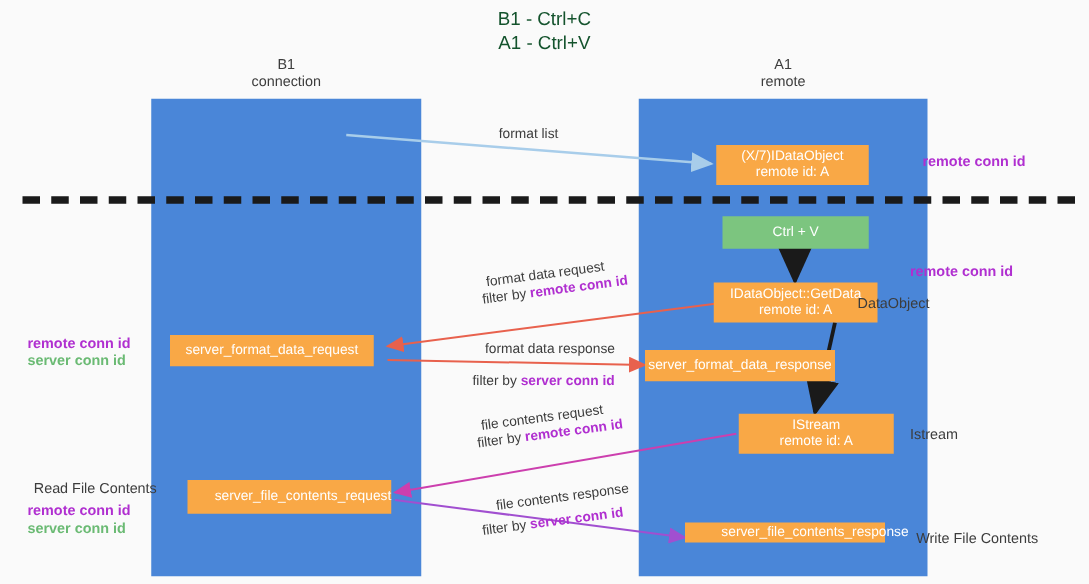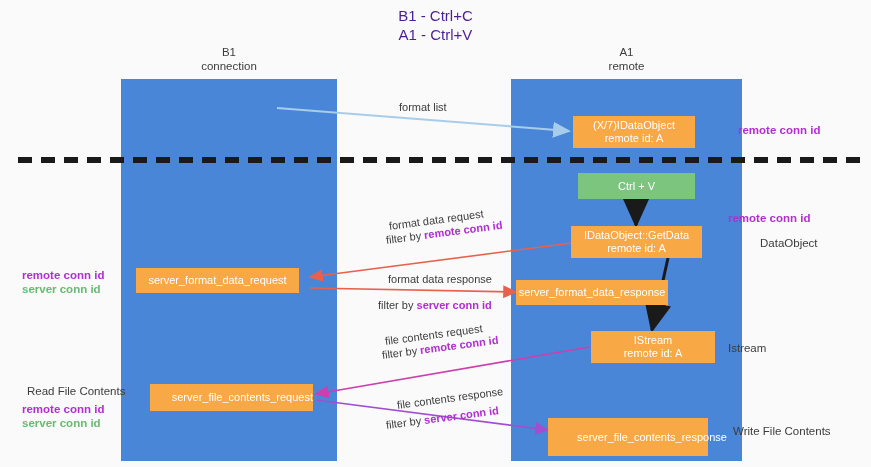--- a/index.html
+++ b/index.html
@@ -9,21 +9,21 @@
     font-family:"Liberation Sans", sans-serif;
     position:relative;
     overflow:hidden;
     color:#3c3c3c;
   }
   #canvas{position:absolute;left:0;top:0;width:871px;height:467px;}
   svg.layer{position:absolute;left:0;top:0;width:871px;height:467px;pointer-events:none;}
 
   .title{
     position:absolute;left:0;top:6px;width:871px;
-    text-align:center;font-size:15px;line-height:19px;color:#4c1d95;
+    text-align:center;font-size:15px;line-height:19px;color:#14532d;
   }
 
   .lane{position:absolute;background:#4a86d8;}
   #lane-b1{left:121px;top:79px;width:216px;height:382px;}
   #lane-a1{left:511px;top:79px;width:231px;height:382px;}
 
   .lane-head{
     position:absolute;text-align:center;font-size:11.5px;line-height:14px;color:#3c3c3c;
   }
   #head-b1{left:121px;top:45px;width:216px;}
@@ -132,21 +132,21 @@
   </div>
 
   <div class="node orange" style="left:516px;top:280px;width:152px;height:25px;">
     <span>server_format_data_response</span>
   </div>
 
   <div class="node orange" style="left:150px;top:384px;width:163px;height:27px;align-items:flex-end;">
     <span>server_file_contents_request</span>
   </div>
 
-  <div class="node orange" style="left:548px;top:418px;width:160px;height:38px;padding-left:48px;">
+  <div class="node orange" style="left:548px;top:418px;width:160px;height:16px;padding-left:48px;">
     <span>server_file_contents_response</span>
   </div>
 
   <div class="edge-label" style="left:399px;top:100px;">format list</div>
 
   <div class="edge-label tilt" style="left:388px;top:219px;">
     <span>format data request</span>
   </div>
   <div class="edge-label tilt" style="left:385px;top:233px;">
     <span>filter by </span><span class="pu">remote conn id</span>
@@ -166,21 +166,21 @@
 
   <div class="edge-label tilt" style="left:396px;top:398px;">
     <span>file contents response</span>
   </div>
   <div class="edge-label tilt" style="left:385px;top:418px;">
     <span>filter by </span><span class="pu">server conn id</span>
   </div>
 
   <div class="side-label purple" style="left:738px;top:123px;">remote conn id</div>
   <div class="side-label purple" style="left:728px;top:211px;">remote conn id</div>
-  <div class="side-label blk" style="left:760px;top:236px;">DataObject</div>
+  <div class="side-label blk" style="left:686px;top:236px;">DataObject</div>
   <div class="side-label blk" style="left:728px;top:341px;">Istream</div>
   <div class="side-label blk" style="left:733px;top:424px;">Write File Contents</div>
 
   <div class="side-label purple" style="left:22px;top:268px;">remote conn id</div>
   <div class="side-label green-t" style="left:22px;top:282px;">server conn id</div>
 
   <div class="side-label blk" style="left:27px;top:384px;">Read File Contents</div>
   <div class="side-label purple" style="left:22px;top:402px;">remote conn id</div>
   <div class="side-label green-t" style="left:22px;top:416px;">server conn id</div>
 

